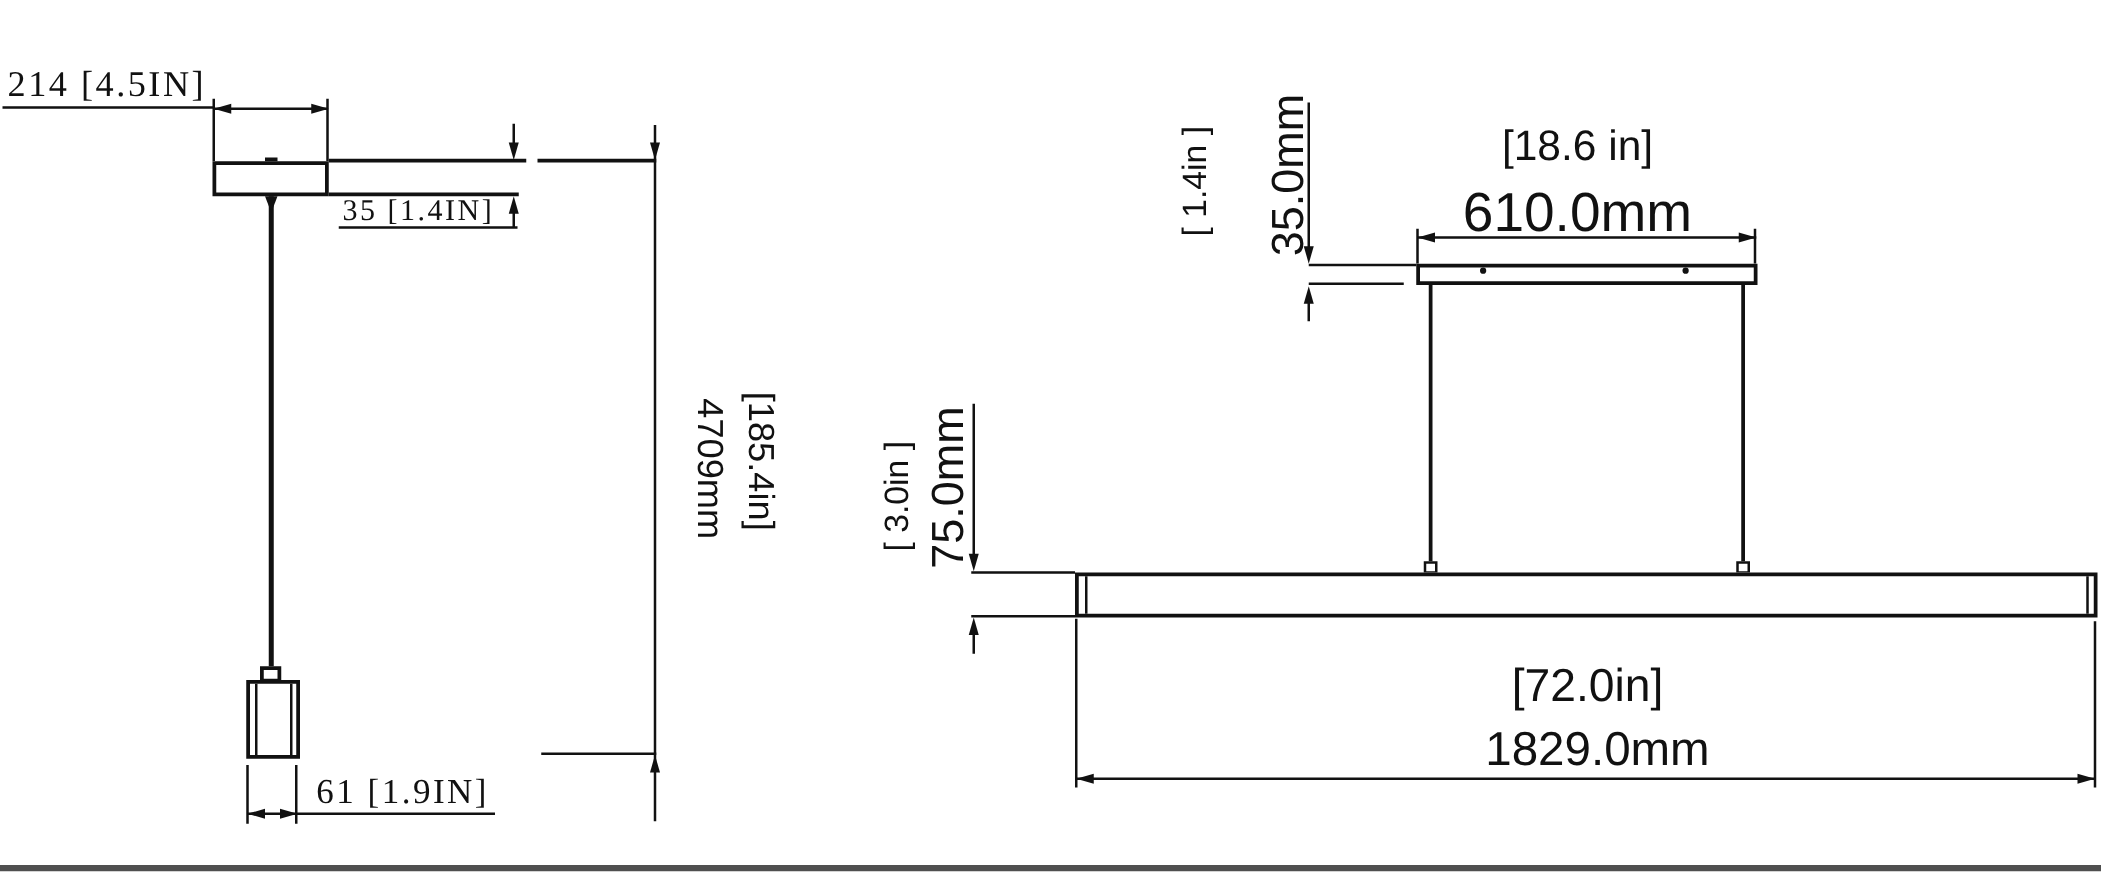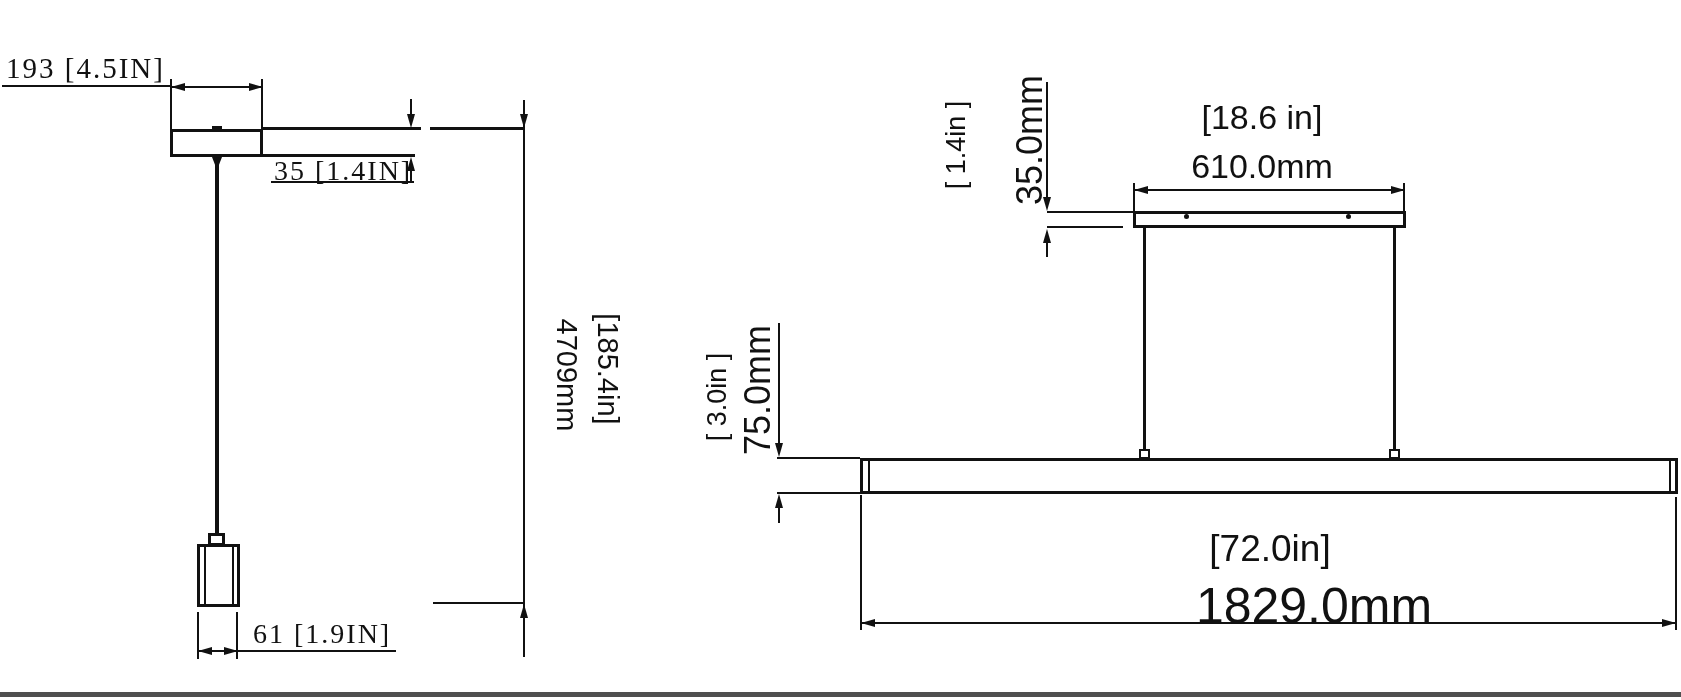--- a/index.html
+++ b/index.html
@@ -29,37 +29,37 @@
   .cw{transform:rotate(90deg);}
   .ccw{transform:rotate(-90deg);}
 </style>
 </head>
 <body>
 
 <div id="sheet">
 
   <div>
 
-    <div class="t t-serif" style="left:6px;top:54px;font-size:29px;">193 [4.5IN]</div>
+    <div class="t t-serif" style="left:6px;top:54px;font-size:29px;">214 [4.5IN]</div>
     <div class="ln" style="left:2px;top:85px;width:169px;height:2px;"></div>
     <div class="ln" style="left:170px;top:79px;width:2px;height:50px;"></div>
     <div class="ln" style="left:261px;top:79px;width:2px;height:50px;"></div>
     <div class="ln" style="left:171px;top:86px;width:91px;height:2px;"></div>
     <div class="ah l" style="left:171px;top:83px;"></div>
     <div class="ah r" style="left:249px;top:83px;"></div>
 
     <div class="box" style="left:170px;top:129px;width:93px;height:28px;"></div>
     <div class="ln" style="left:212px;top:126px;width:10px;height:3px;"></div>
 
     <div class="ln" style="left:263px;top:127px;width:158px;height:3px;"></div>
     <div class="ln" style="left:263px;top:154px;width:152px;height:3px;"></div>
 
     <div class="ln" style="left:410px;top:99px;width:2px;height:16px;"></div>
     <div class="ah d" style="left:407px;top:114px;"></div>
-    <div class="t t-serif" style="left:274px;top:157px;font-size:28px;">35 [1.4IN]</div>
+    <div class="t t-serif" style="left:274px;top:157px;font-size:24px;">35 [1.4IN]</div>
     <div class="ln" style="left:271px;top:181px;width:143px;height:2px;"></div>
     <div class="ah u" style="left:407px;top:157px;"></div>
     <div class="ln" style="left:410px;top:169px;width:2px;height:13px;"></div>
 
     <div class="ln" style="left:215px;top:157px;width:4px;height:377px;"></div>
     <div class="tri-d" style="left:212px;top:157px;"></div>
     <div class="box" style="left:208px;top:533px;width:17px;height:13px;border-width:3px;"></div>
     <div class="box" style="left:197px;top:544px;width:43px;height:63px;"></div>
     <div class="ln" style="left:204px;top:547px;width:2px;height:57px;"></div>
     <div class="ln" style="left:232px;top:547px;width:2px;height:57px;"></div>
@@ -76,21 +76,21 @@
     <div class="ln" style="left:523px;top:100px;width:2px;height:557px;"></div>
     <div class="ah d" style="left:520px;top:114px;"></div>
     <div class="ah u" style="left:520px;top:604px;"></div>
     <div class="vblk cw t-sans" style="left:538px;top:354px;width:140px;height:30px;font-size:29px;">[185.4in]</div>
     <div class="vblk cw t-sans" style="left:497px;top:360px;width:140px;height:30px;font-size:29px;">4709mm</div>
   </div>
 
   <div>
 
     <div class="t t-sans ctr" style="left:1132px;top:100px;width:260px;font-size:34px;">[18.6 in]</div>
-    <div class="t t-sans ctr" style="left:1132px;top:149px;width:260px;font-size:34px;">610.0mm</div>
+    <div class="t t-sans ctr" style="left:1132px;top:149px;width:260px;font-size:44px;">610.0mm</div>
     <div class="ln" style="left:1133px;top:183px;width:2px;height:28px;"></div>
     <div class="ln" style="left:1403px;top:183px;width:2px;height:28px;"></div>
     <div class="ln" style="left:1134px;top:189px;width:271px;height:2px;"></div>
     <div class="ah l" style="left:1134px;top:186px;"></div>
     <div class="ah r" style="left:1391px;top:186px;"></div>
 
     <div class="box" style="left:1133px;top:211px;width:273px;height:17px;"></div>
     <div class="dot" style="left:1184px;top:214px;"></div>
     <div class="dot" style="left:1346px;top:214px;"></div>
 
@@ -120,17 +120,17 @@
     <div class="ln" style="left:778px;top:506px;width:2px;height:17px;"></div>
     <div class="vblk ccw t-sans" style="left:659px;top:383px;width:116px;height:28px;font-size:27px;">[ 3.0in ]</div>
     <div class="vblk ccw t-sans" style="left:693px;top:372px;width:130px;height:36px;font-size:36px;">75.0mm</div>
 
     <div class="ln" style="left:860px;top:495px;width:2px;height:135px;"></div>
     <div class="ln" style="left:1675px;top:497px;width:2px;height:133px;"></div>
     <div class="ln" style="left:861px;top:622px;width:815px;height:2px;"></div>
     <div class="ah l" style="left:861px;top:619px;"></div>
     <div class="ah r" style="left:1662px;top:619px;"></div>
     <div class="t t-sans ctr" style="left:1120px;top:530px;width:300px;font-size:37px;">[72.0in]</div>
-    <div class="t t-sans ctr" style="left:1164px;top:581px;width:300px;font-size:50px;">1829.0mm</div>
+    <div class="t t-sans ctr" style="left:1128px;top:581px;width:300px;font-size:38px;">1829.0mm</div>
   </div>
 
   <div class="ln" style="left:0px;top:692px;width:1681px;height:5px;background:var(--sheet);"></div>
 </div>
 
 </body></html>

